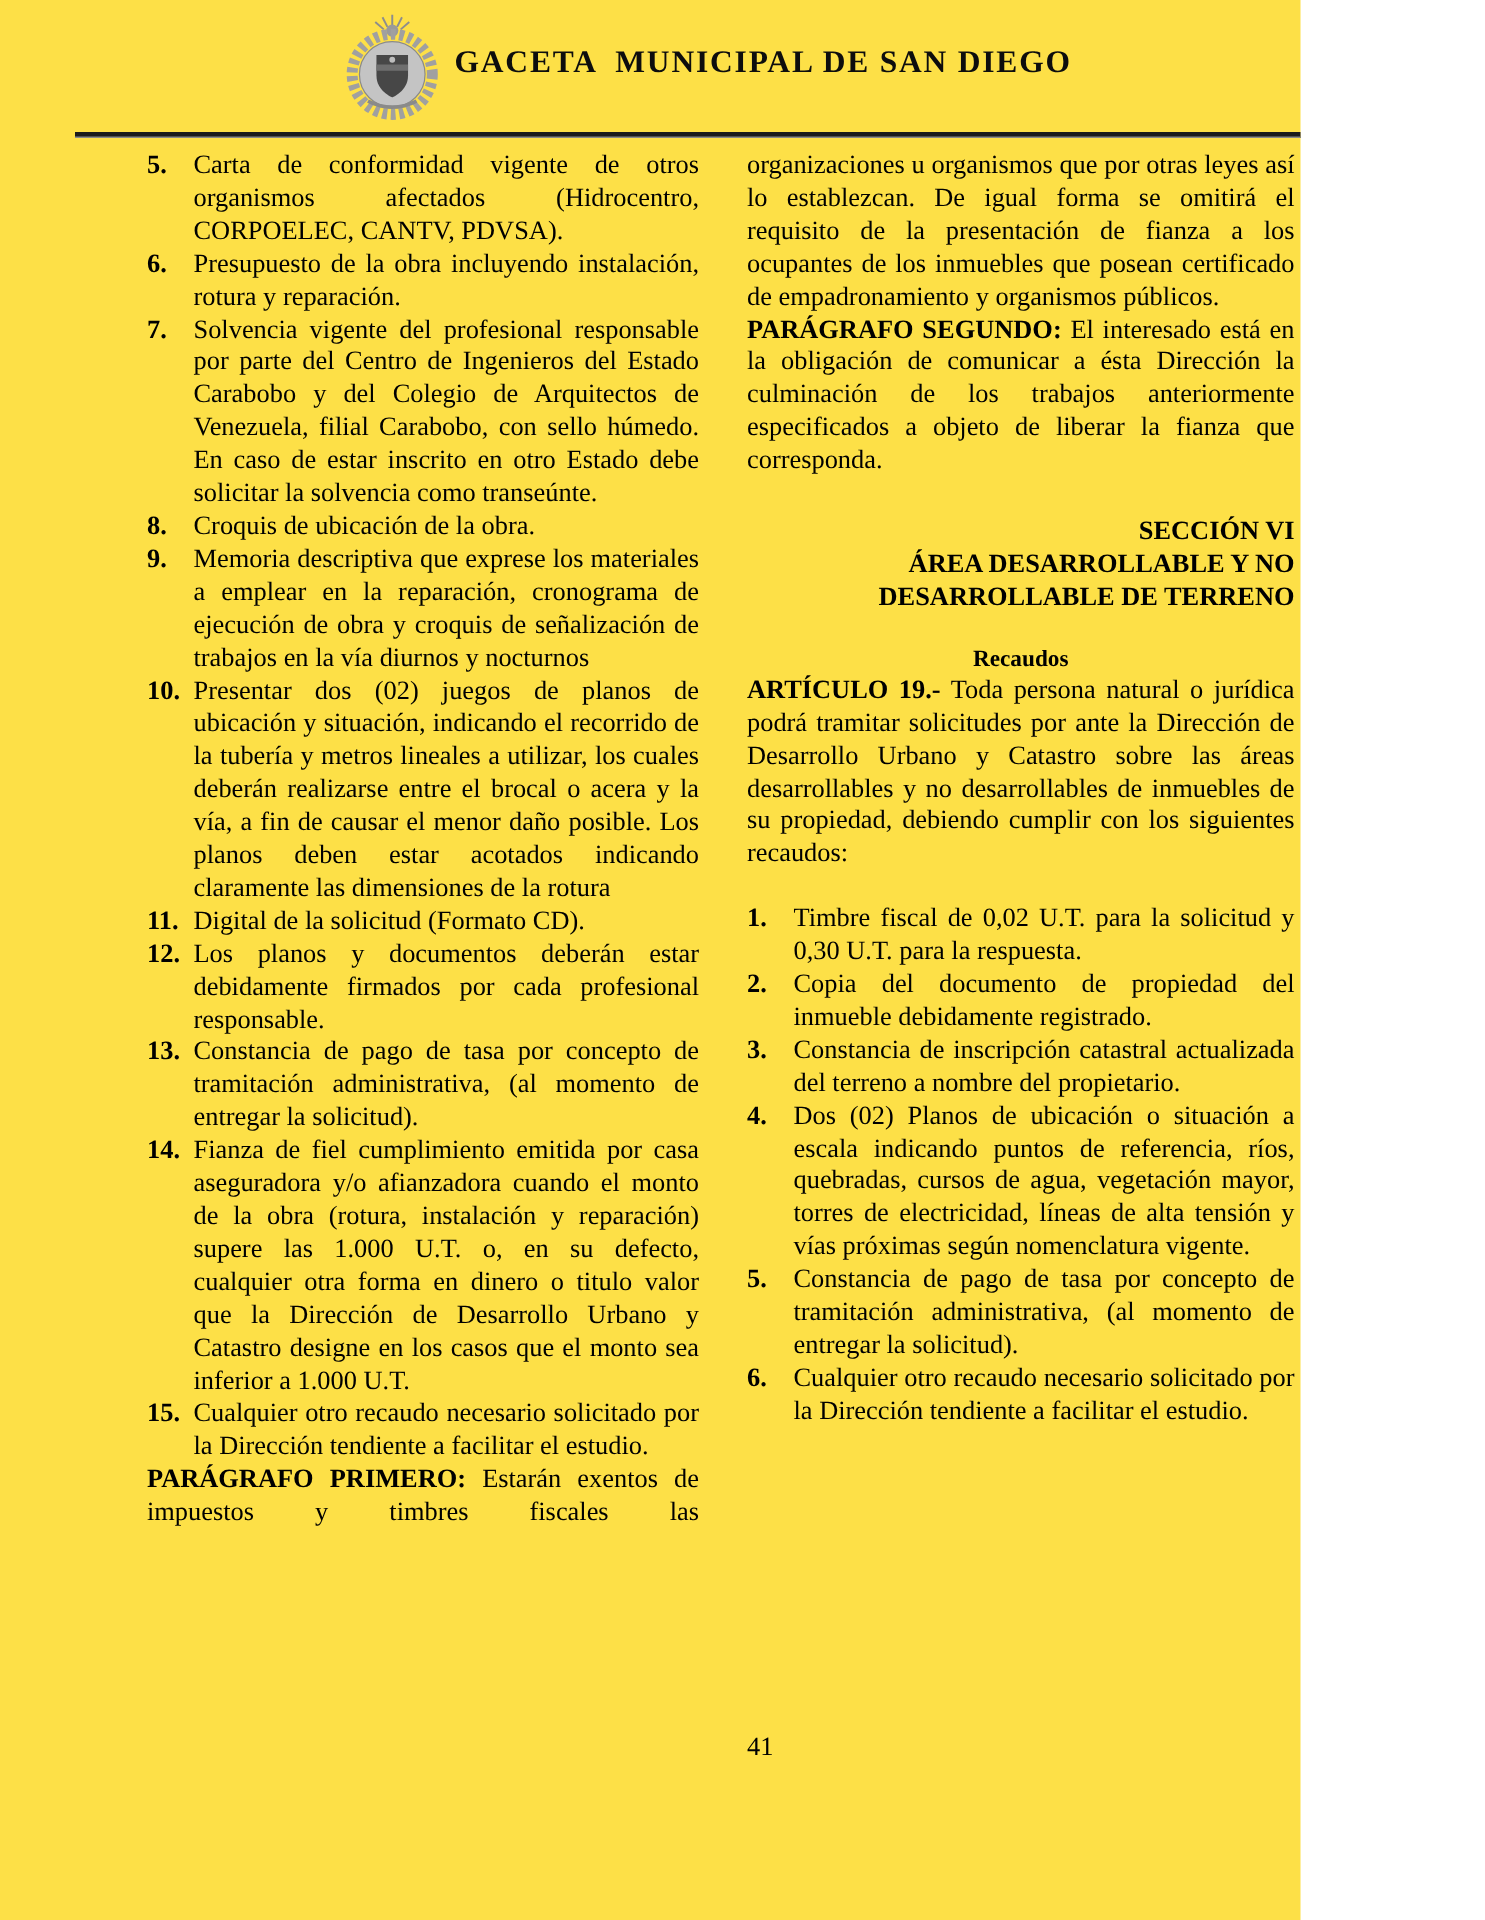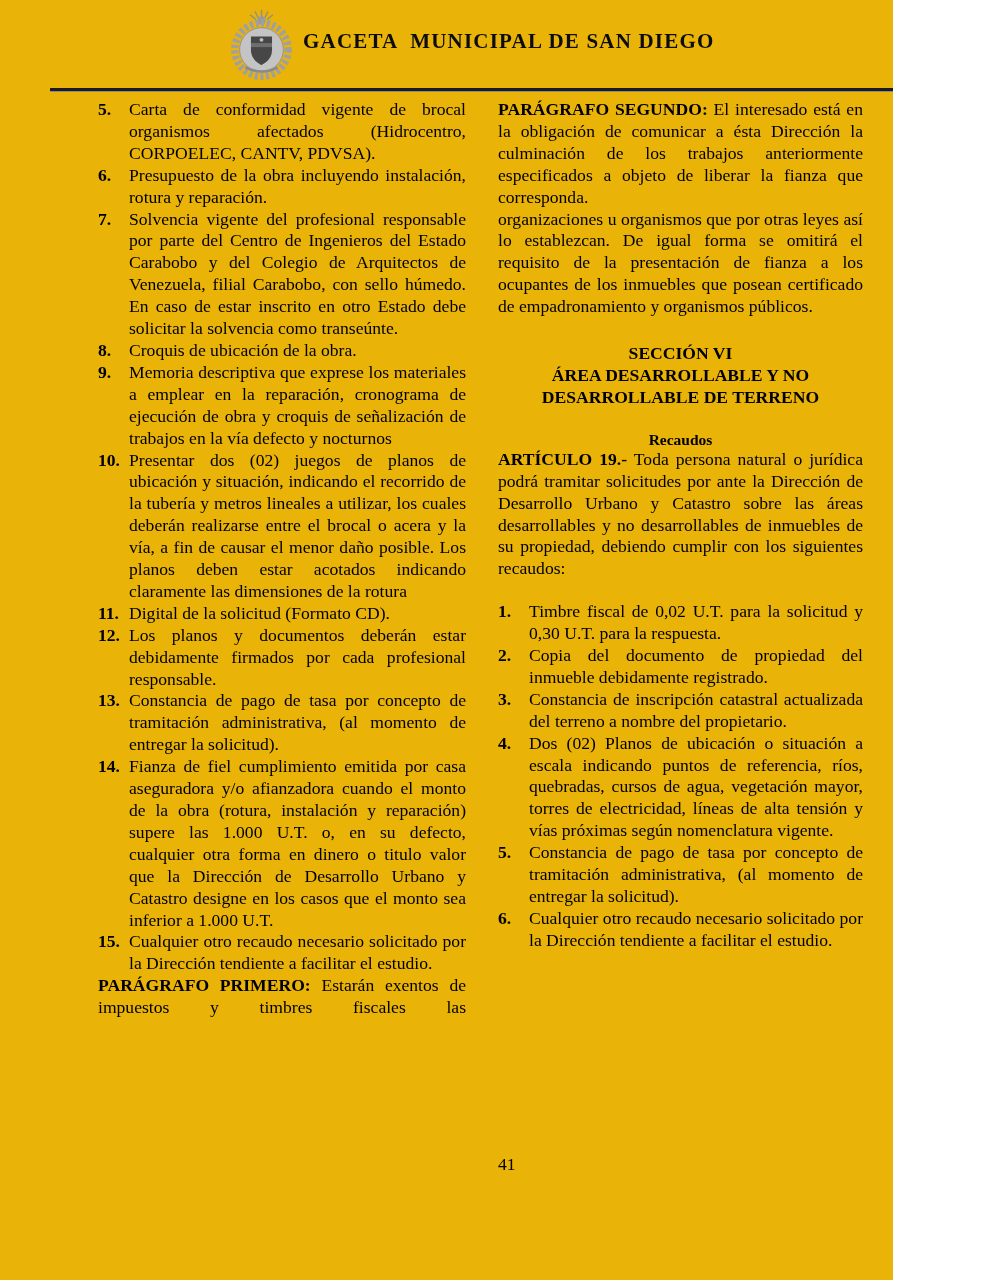--- a/index.html
+++ b/index.html
@@ -1,46 +1,45 @@
 <!DOCTYPE html>
 <html><head>
 <meta charset="utf-8">
 <style>
   html,body{margin:0;padding:0;background:#ffffff;}
   .page{
     position:relative;
     width:867px;height:1280px;
-    background:#eab308;
+    background:#fde047;
     color:#000;
     font-family:"Liberation Serif","DejaVu Serif",serif;
     font-size:17.6px;
     line-height:21.9px;
     overflow:hidden;
-    padding-left:26px;
   }
   .seal{position:absolute;left:221px;top:9px;width:81px;height:73px;}
   .title{
     position:absolute;left:303px;top:31px;
     font-weight:bold;font-size:21px;letter-spacing:1.2px;
     white-space:pre;color:#0d0d0d;
   }
   .rule{
     position:absolute;left:50px;top:88px;width:873px;height:3px;
     background:#1b1b1b;border-bottom:1px solid #8a8a8a;
   }
   .col{position:absolute;top:99px;}
   .col-left{left:98px;width:368px;}
   .col-right{left:498px;width:365px;}
   .li{display:flex;}
   .num{width:31px;flex:none;font-weight:bold;}
   .itext{flex:1;text-align:justify;}
   p.para{margin:0;text-align:justify;}
   .primero{margin-top:42px;text-align-last:justify;}
   .segundo{margin-top:31px;}
-  .sec-head{margin-top:25px;font-weight:bold;text-align:center;}
+  .sec-head{margin-top:25px;font-weight:bold;text-align:right;}
   .recaudos{margin-top:21px;font-weight:bold;font-size:15.5px;line-height:19px;text-align:center;}
   .articulo{margin-top:2px;}
   .rlist{margin-top:21px;}
   .page-num{position:absolute;left:498px;top:1154px;width:365px;text-align:left;}
   b{font-weight:bold;}
 </style>
 </head>
 <body>
 
 <div class="page">
@@ -60,37 +59,37 @@
     <path d="M37,42 h26 v5 h-26 z" fill="#6e6e6e"></path>
     <circle cx="50" cy="38" r="2.4" fill="#bdbdbd"></circle>
     <path d="M30,72 q20,10 40,0" fill="none" stroke="#8a8a8a" stroke-width="3"></path>
   </svg>
   <div class="title">GACETA  MUNICIPAL DE SAN DIEGO</div>
   <div class="rule"></div>
 
   <div class="col col-left">
     <div class="li">
       <span class="num">5.</span>
-      <span class="itext">Carta de conformidad vigente de brocal organismos afectados (Hidrocentro, CORPOELEC, CANTV, PDVSA).</span>
+      <span class="itext">Carta de conformidad vigente de otros organismos afectados (Hidrocentro, CORPOELEC, CANTV, PDVSA).</span>
     </div>
     <div class="li">
       <span class="num">6.</span>
       <span class="itext">Presupuesto de la obra incluyendo instalación, rotura y reparación.</span>
     </div>
     <div class="li">
       <span class="num">7.</span>
       <span class="itext">Solvencia vigente del profesional responsable por parte del Centro de Ingenieros del Estado Carabobo y del Colegio de Arquitectos de Venezuela, filial Carabobo, con sello húmedo. En caso de estar inscrito en otro Estado debe solicitar la solvencia como transeúnte.</span>
     </div>
     <div class="li">
       <span class="num">8.</span>
       <span class="itext">Croquis de ubicación de la obra.</span>
     </div>
     <div class="li">
       <span class="num">9.</span>
-      <span class="itext">Memoria descriptiva que exprese los materiales a emplear en la reparación, cronograma de ejecución de obra y croquis de señalización de trabajos en la vía defecto y nocturnos</span>
+      <span class="itext">Memoria descriptiva que exprese los materiales a emplear en la reparación, cronograma de ejecución de obra y croquis de señalización de trabajos en la vía diurnos y nocturnos</span>
     </div>
     <div class="li">
       <span class="num">10.</span>
       <span class="itext">Presentar dos (02) juegos de planos de ubicación y situación, indicando el recorrido de la tubería y metros lineales a utilizar, los cuales deberán realizarse entre el brocal o acera y la vía, a fin de causar el menor daño posible. Los planos deben estar acotados indicando claramente las dimensiones de la rotura</span>
     </div>
     <div class="li">
       <span class="num">11.</span>
       <span class="itext">Digital de la solicitud (Formato CD).</span>
     </div>
     <div class="li">
@@ -109,25 +108,25 @@
       <span class="num">15.</span>
       <span class="itext">Cualquier otro recaudo necesario solicitado por la Dirección tendiente a facilitar el estudio.</span>
     </div>
 
     <p class="para primero">
       <b>PARÁGRAFO PRIMERO:</b><span> Estarán exentos de impuestos y timbres fiscales las</span>
     </p>
   </div>
 
   <div class="col col-right">
+    <p class="para">organizaciones u organismos que por otras leyes así lo establezcan. De igual forma se omitirá el requisito de la presentación de fianza a los ocupantes de los inmuebles que posean certificado de empadronamiento y organismos públicos.</p>
+
     <p class="para segundo">
       <b>PARÁGRAFO SEGUNDO:</b><span> El interesado está en la obligación de comunicar a ésta Dirección la culminación de los trabajos anteriormente especificados a objeto de liberar la fianza que corresponda.</span>
     </p>
-
-    <p class="para">organizaciones u organismos que por otras leyes así lo establezcan. De igual forma se omitirá el requisito de la presentación de fianza a los ocupantes de los inmuebles que posean certificado de empadronamiento y organismos públicos.</p>
 
     <div class="sec-head">
       <div>SECCIÓN VI</div>
       <div>ÁREA DESARROLLABLE Y NO</div>
       <div>DESARROLLABLE DE TERRENO</div>
     </div>
 
     <div class="recaudos">Recaudos</div>
 
     <p class="para articulo">

